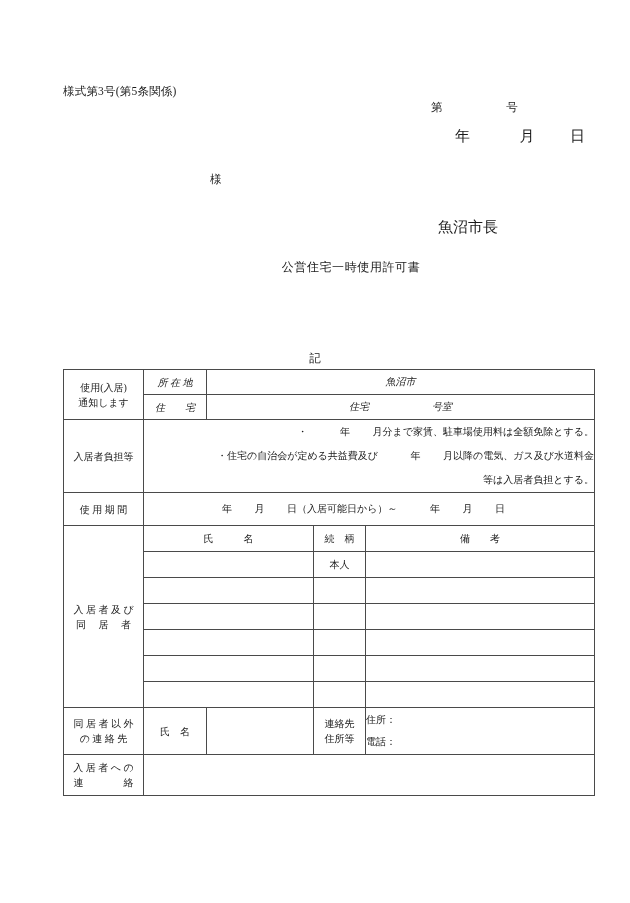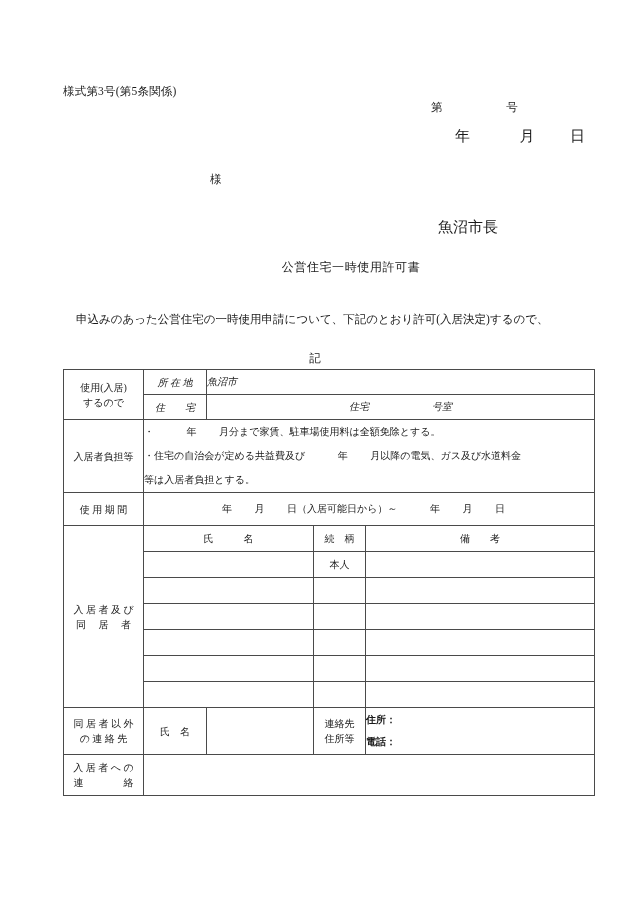--- a/index.html
+++ b/index.html
@@ -114,37 +114,37 @@
   }
 
   .cell-pad { padding: 4px 7px; }
   .h24 { height: 24px; font-style: italic; }
   .h25 { height: 25px; }
 
   .burden-cell {
     padding: 5px 7px 6px 7px;
     line-height: 24px;
   }
-  .burden-line { white-space: nowrap; }
+  .burden-line { white-space: nowrap; text-align: right; }
 
   .period-cell {
     text-align: left;
     padding: 5px 0 5px 0;
     white-space: nowrap;
   }
   .period-inner { padding-left: 78px; text-align: center; }
 
   .center { text-align: center; margin-left: 36px; }
-  .left { text-align: left; }
+  .left { text-align: center; }
 
   .contact-sub {
     line-height: 22px;
     padding: 3px 7px;
   }
-  .contact-sub div { white-space: nowrap; font-weight: bold; }
+  .contact-sub div { white-space: nowrap; }
   .wide-gap-sm { display: inline-block; width: 28px; }
   .wide-gap-md { display: inline-block; width: 42px; }
   .wide-gap-lg { display: inline-block; width: 58px; }
 </style>
 </head>
 <body>
 
 <div class="page">
 
   <div class="form-code">様式第3号(第5条関係)</div>
@@ -163,39 +163,38 @@
     <span>日</span>
   </div>
 
   <div class="addressee">様</div>
 
   <div class="issuer">魚沼市長</div>
 
   <div class="doc-title">公営住宅一時使用許可書</div>
 
   <div class="body-text">
-    <div class="indent">申込みのあった公営住宅の一時使用申請について、下記のとおり許可(入居決定)するので、</div>
   </div>
 
   <div class="ki-mark">記</div>
 
   <table class="form">
     <colgroup>
       <col style="width:80px">
       <col style="width:63px">
       <col style="width:107px">
       <col style="width:52px">
       <col style="width:229px">
     </colgroup>
     <tbody>
 
       <tr>
         <td class="lbl" rowspan="2">
           <div>使用(入居)</div>
-          <div>するので</div>
+          <div>通知します</div>
         </td>
         <td class="lbl h24">所 在 地</td>
         <td class="cell-pad left h24" colspan="3">魚沼市</td>
       </tr>
 
       <tr>
         <td class="lbl h24">住　　宅</td>
         <td class="center h24" colspan="3">
           <span>住宅</span>
           <span class="wide-gap-lg"></span>

